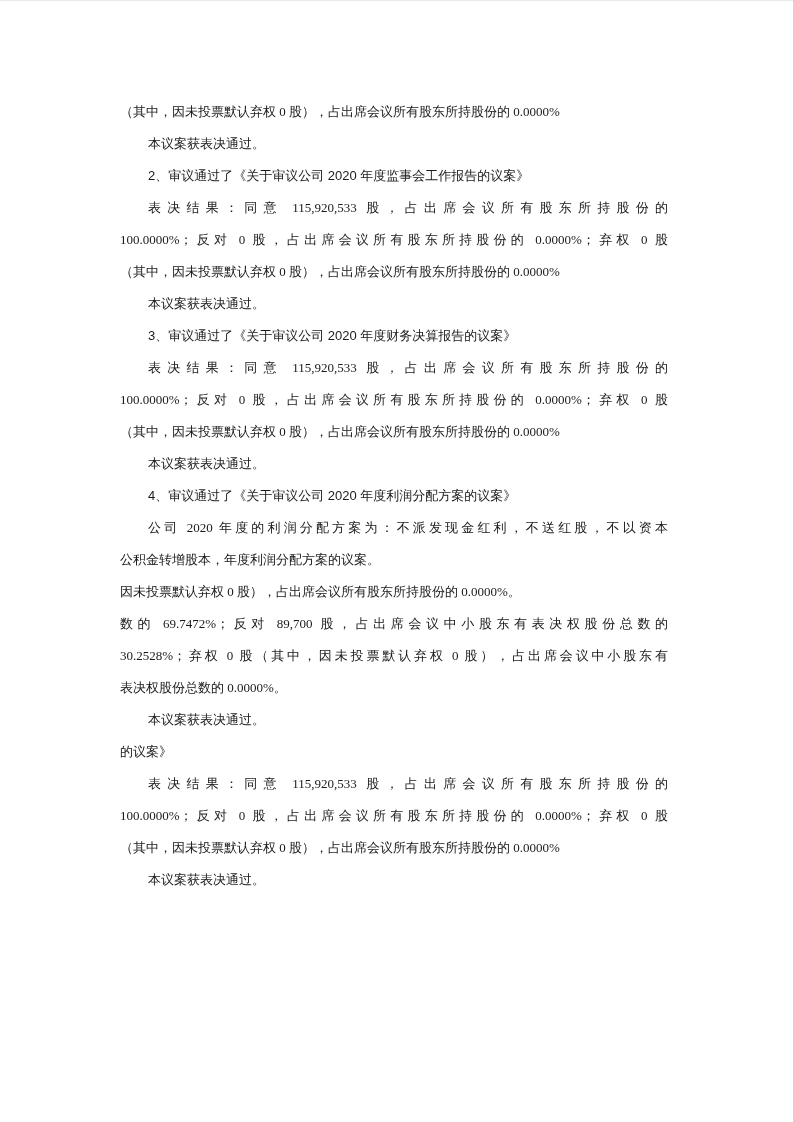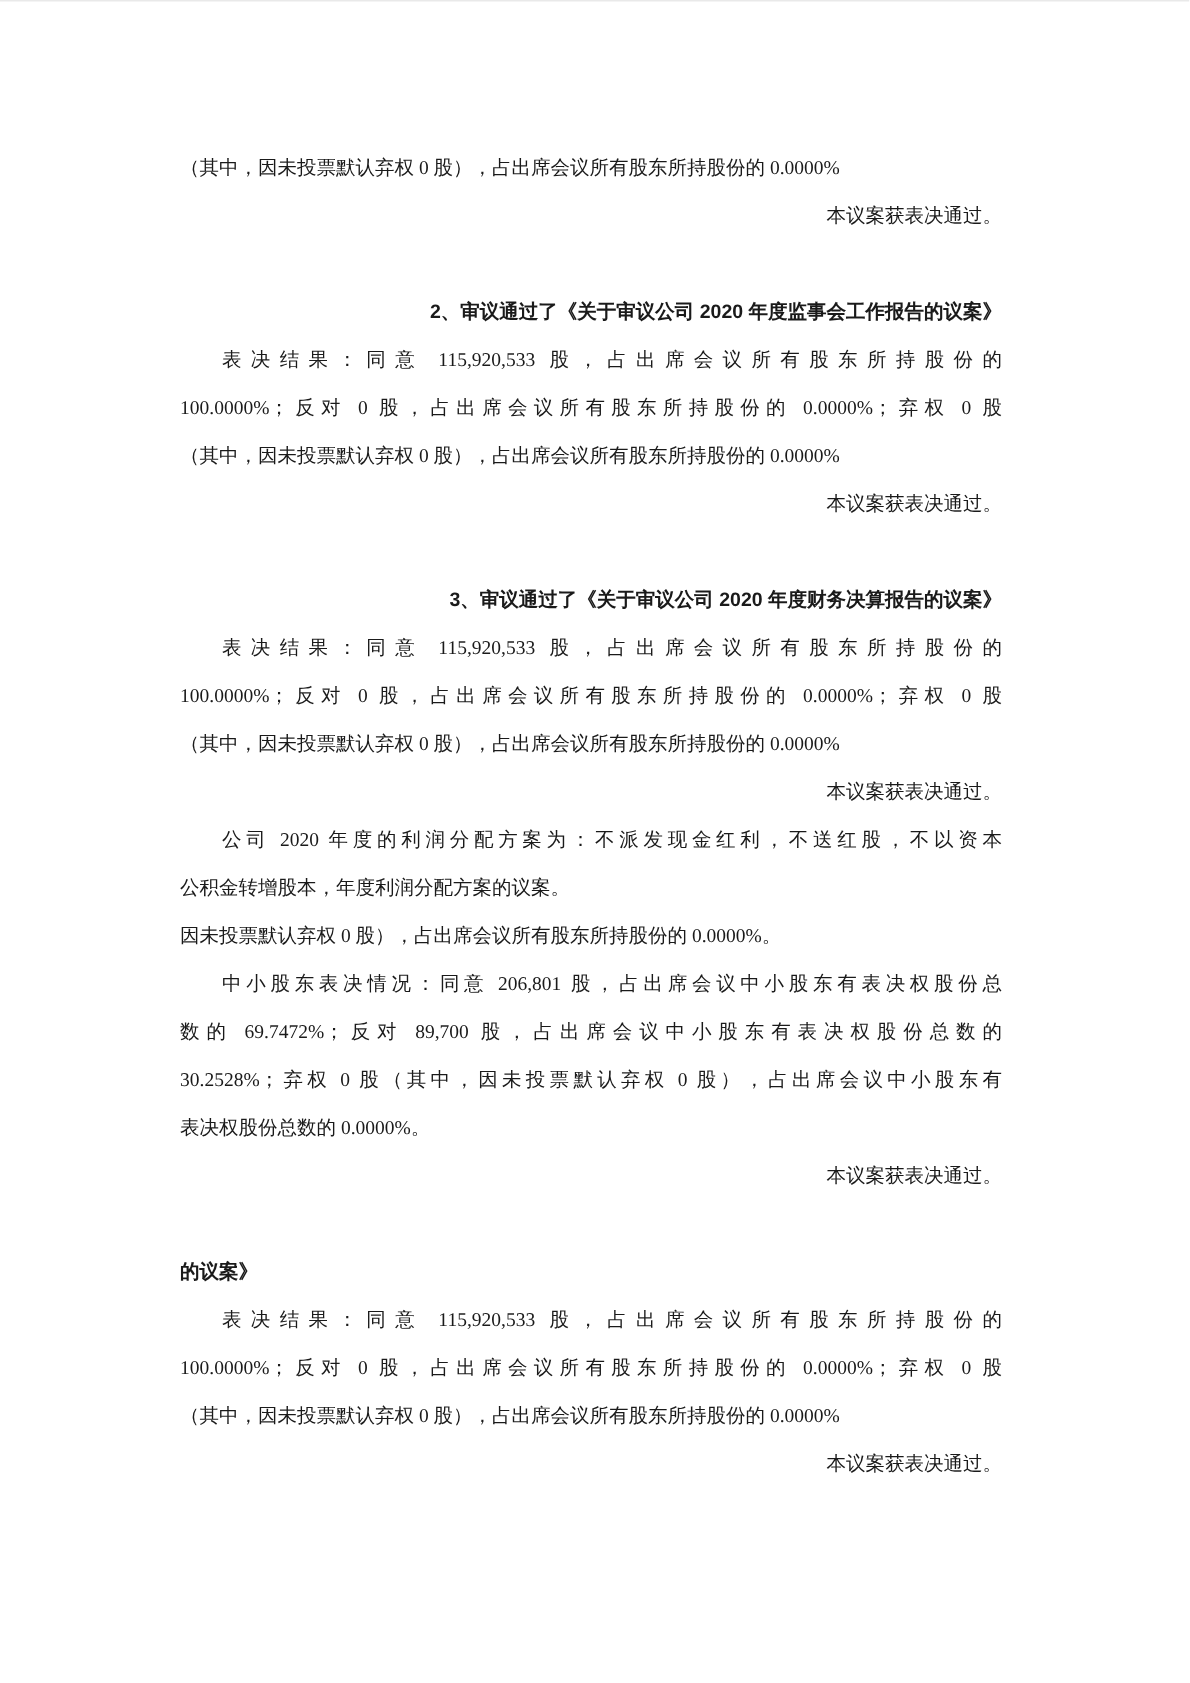--- a/index.html
+++ b/index.html
@@ -32,49 +32,47 @@
     overflow: visible;
   }
   .line.j {
     white-space: normal;
     text-align: justify;
     text-align-last: justify;
     font-family: Liberation Serif, serif;
   }
   .line.in {
     text-indent: 28px;
-    text-align: right;
   }
   .line.b {
     font-family: "Liberation Sans", "DejaVu Sans", sans-serif;
-    font-weight: 700;
-    margin-top: 32px;
+    font-weight: 400;
   }
 </style>
 </head>
 <body>
 
 <div class="page">
   <div class="content">
       <div class="line">（其中，因未投票默认弃权 0 股），占出席会议所有股东所持股份的 0.0000%</div>
       <div class="line in">本议案获表决通过。</div>
       <div class="line b in">2、审议通过了《关于审议公司 2020 年度监事会工作报告的议案》</div>
       <div class="line in j">表决结果：同意 115,920,533 股，占出席会议所有股东所持股份的</div>
       <div class="line j">100.0000%；反对 0 股，占出席会议所有股东所持股份的 0.0000%；弃权 0 股</div>
       <div class="line">（其中，因未投票默认弃权 0 股），占出席会议所有股东所持股份的 0.0000%</div>
       <div class="line in">本议案获表决通过。</div>
       <div class="line b in">3、审议通过了《关于审议公司 2020 年度财务决算报告的议案》</div>
       <div class="line in j">表决结果：同意 115,920,533 股，占出席会议所有股东所持股份的</div>
       <div class="line j">100.0000%；反对 0 股，占出席会议所有股东所持股份的 0.0000%；弃权 0 股</div>
       <div class="line">（其中，因未投票默认弃权 0 股），占出席会议所有股东所持股份的 0.0000%</div>
       <div class="line in">本议案获表决通过。</div>
+      <div class="line b in">4、审议通过了《关于审议公司 2020 年度利润分配方案的议案》</div>
       <div class="line in j">公司 2020 年度的利润分配方案为：不派发现金红利，不送红股，不以资本</div>
       <div class="line">公积金转增股本，年度利润分配方案的议案。</div>
       <div class="line">因未投票默认弃权 0 股），占出席会议所有股东所持股份的 0.0000%。</div>
-      <div class="line in j">中小股东表决情况：同意 206,801 股，占出席会议中小股东有表决权股份总</div>
       <div class="line j">数的 69.7472%；反对 89,700 股，占出席会议中小股东有表决权股份总数的</div>
       <div class="line j">30.2528%；弃权 0 股（其中，因未投票默认弃权 0 股），占出席会议中小股东有</div>
       <div class="line">表决权股份总数的 0.0000%。</div>
       <div class="line in">本议案获表决通过。</div>
       <div class="line b">的议案》</div>
       <div class="line in j">表决结果：同意 115,920,533 股，占出席会议所有股东所持股份的</div>
       <div class="line j">100.0000%；反对 0 股，占出席会议所有股东所持股份的 0.0000%；弃权 0 股</div>
       <div class="line">（其中，因未投票默认弃权 0 股），占出席会议所有股东所持股份的 0.0000%</div>
       <div class="line in">本议案获表决通过。</div>
     </div>

